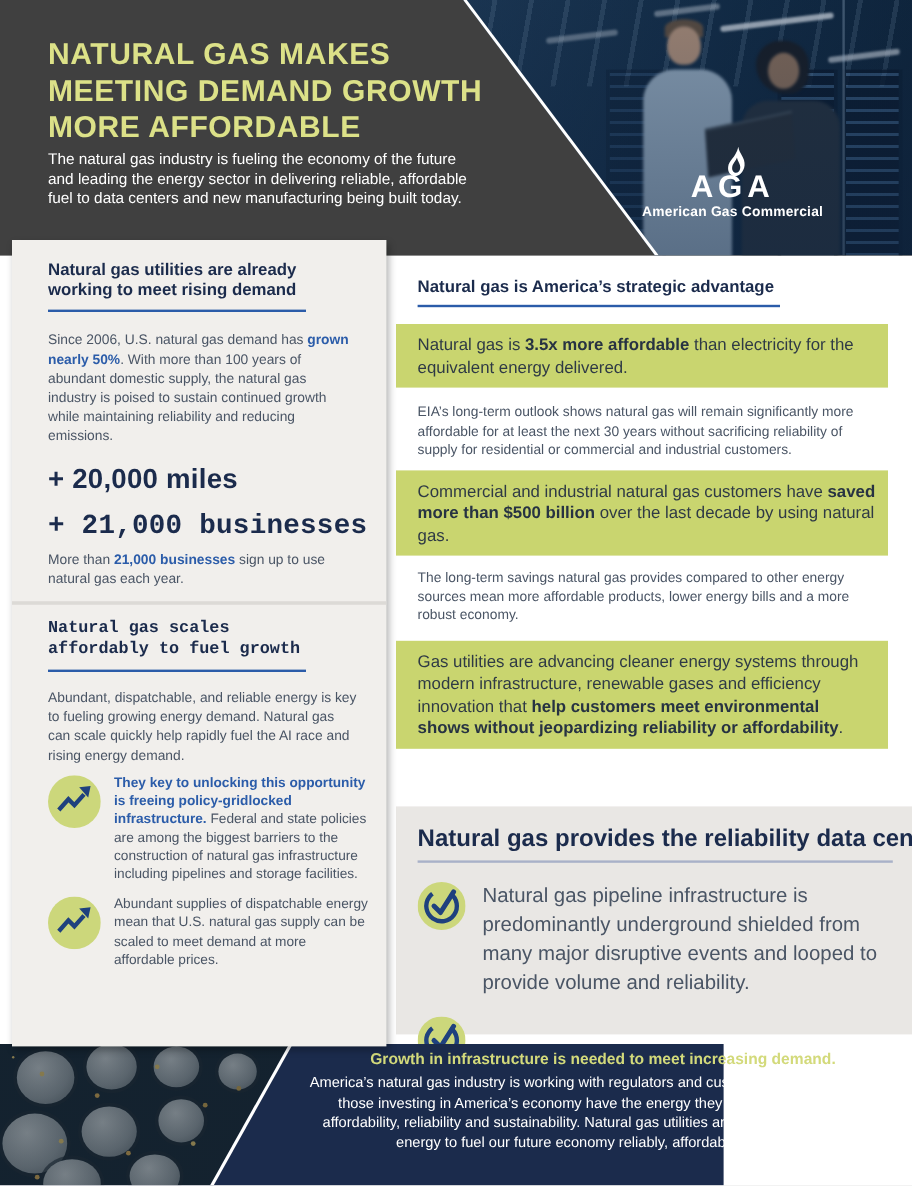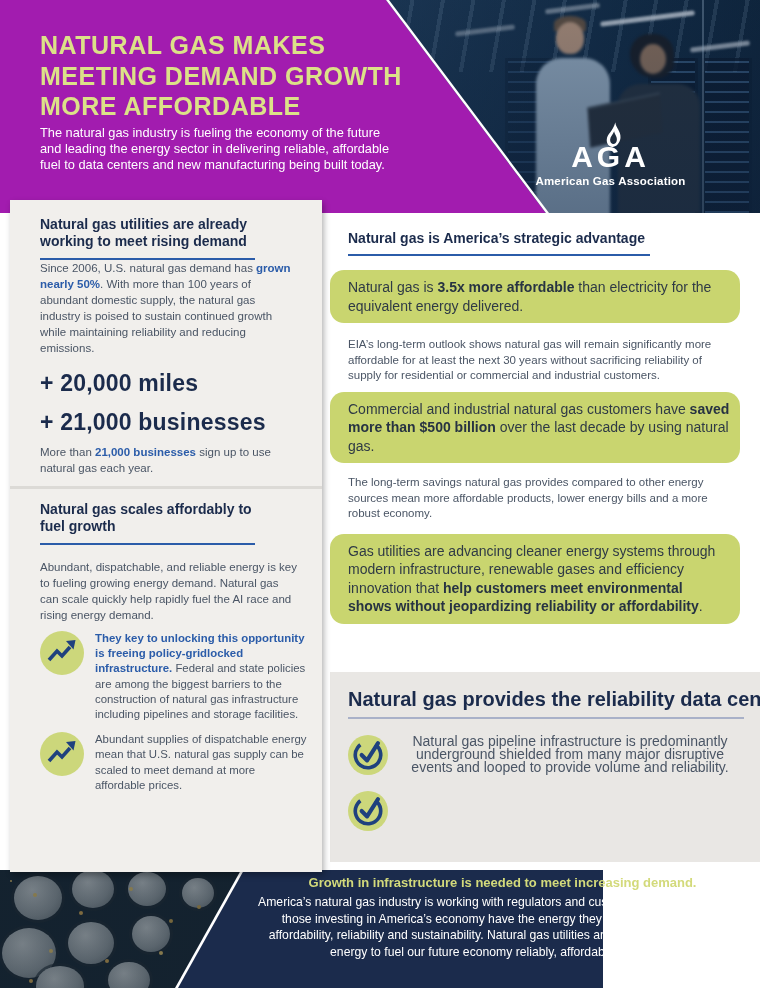--- a/index.html
+++ b/index.html
@@ -1,20 +1,20 @@
 <!DOCTYPE html>
 <html><head>
 <meta charset="utf-8">
 <style>
   html,body{margin:0;padding:0;background:#e8e8e8;}
   .page{position:relative;width:760px;height:988px;background:#ffffff;overflow:hidden;
         font-family:"Liberation Sans", sans-serif;margin:0 auto;}
 
   
-  .header{position:absolute;left:0;top:0;width:760px;height:213px;background:#a21caf;}
+  .header{position:absolute;left:0;top:0;width:760px;height:213px;background:#404040;}
   .header-photo{position:absolute;inset:0;
     clip-path:polygon(386px 0,760px 0,760px 213px,546px 213px);
     background:linear-gradient(115deg,#35536f 0%,#1d3a57 45%,#102a43 75%,#0b1f33 100%);}
   .ps-ceiling{position:absolute;left:380px;top:0;right:0;height:72px;
     background:repeating-linear-gradient(100deg,rgba(180,210,235,.16) 0 4px,transparent 4px 30px);}
   .ps-streak{position:absolute;background:#e7eef5;height:5px;border-radius:3px;
     transform:rotate(-7deg);filter:blur(1px);opacity:.85;}
   .ps-streak.s1{left:600px;top:16px;width:95px;}
   .ps-streak.s2{left:690px;top:44px;width:60px;opacity:.7;}
   .ps-streak.s3{left:455px;top:28px;width:60px;opacity:.45;}
@@ -41,63 +41,63 @@
   .header-diagonal{position:absolute;inset:0;background:#ffffff;
     clip-path:polygon(386px 0,389px 0,549px 213px,546px 213px);}
 
   .header-title{position:absolute;left:40px;top:30px;color:#dce188;font-weight:bold;
     font-size:25px;line-height:1.22;letter-spacing:.5px;}
   .header-sub{position:absolute;left:40px;top:125px;color:#ffffff;font-size:12.8px;line-height:1.24;}
 
   
   .aga-logo{position:absolute;text-align:center;color:#ffffff;}
   .aga-logo .flame{position:absolute;top:-20px;left:50%;transform:translateX(-6px) rotate(6deg);}
-  .aga-acronym{font-size:30px;font-weight:bold;letter-spacing:4px;line-height:1;position:relative;}
+  .aga-acronym{font-size:26px;font-weight:bold;letter-spacing:4px;line-height:1;position:relative;}
   .aga-name{font-size:11.5px;font-weight:bold;letter-spacing:.2px;margin-top:3px;white-space:nowrap;}
   .aga-header{left:528px;top:142px;width:165px;}
 
   
   .left-card{position:absolute;left:10px;top:200px;width:312px;height:672px;box-sizing:border-box;
     background:#f1efec;box-shadow:2px 3px 6px rgba(0,0,0,.3);padding:16px 14px 0 30px;z-index:3;overflow:hidden;}
   .card-heading{color:#1b2b4c;font-size:14px;line-height:17px;font-weight:bold;margin:0;max-width:240px;}
   .rule-blue{height:2px;background:#2b5ca9;margin-top:8px;}
   .rule-w215{width:215px;}
   .body-p{color:#4a5565;font-size:11.5px;line-height:16px;margin:0;max-width:258px;}
   .accent{color:#2b5ca9;font-weight:bold;}
   .stat{color:#1b2b4c;font-size:23px;font-weight:bold;letter-spacing:.2px;margin:0;}
   .card-divider{height:3px;background:#dcdad6;margin:10px -14px 0 -30px;}
   .bullet{display:flex;gap:11px;margin-top:10px;}
   .bullet-icon{flex:0 0 44px;width:44px;height:44px;}
   .bullet-text{color:#4a5565;font-size:11.4px;line-height:15.2px;}
   .bullet-bold{color:#2b5ca9;font-weight:bold;}
 
   
-  .mt16{} .mt14{margin-top:14px;} .mt12{margin-top:12px;}
+  .mt16{margin-top:16px;} .mt14{margin-top:14px;} .mt12{margin-top:12px;font-family:Liberation Mono, monospace;}
   .mt9{margin-top:9px;} .mt8{margin-top:8px;} .mt10{margin-top:10px;}
 
   
   .right-col{position:absolute;left:330px;top:226px;width:410px;}
   .right-heading{color:#1b2b4c;font-size:14px;font-weight:bold;margin:4px 0 0 18px;white-space:nowrap;}
   .rule-right{width:302px;margin-left:18px;}
   .green-box{background:#c9d56f;color:#2f3a45;font-size:14px;line-height:18.5px;
-    padding:8px 10px 8px 18px;margin-top:14px;border-radius:14px;}
+    padding:8px 10px 8px 18px;margin-top:14px;}
   .green-box b{color:#273342;}
   .green-box.gb2{margin-top:8px;}
   .green-box.gb3{margin-top:12px;}
   .right-para{color:#4a5565;font-size:11.5px;line-height:15.5px;margin:14px 0 0 18px;max-width:368px;}
   .right-para.p2{margin-top:12px;}
 
   
   .reliability{position:absolute;left:330px;top:672px;width:430px;height:190px;box-sizing:border-box;
     background:#e9e7e4;padding:16px 18px 0 18px;}
   .rel-heading{color:#1b2b4c;font-size:20px;font-weight:bold;margin:0;white-space:nowrap;}
   .rule-gray{height:2px;background:#a9b1c8;width:396px;margin-top:6px;}
   .rel-item{display:flex;gap:14px;margin-top:16px;align-items:flex-start;}
   .rel-icon{flex:0 0 40px;width:40px;height:40px;}
-  .rel-text{color:#4a5565;font-size:14px;line-height:13px;max-width:336px;text-align:center;}
+  .rel-text{color:#4a5565;font-size:17px;line-height:24px;max-width:336px;}
 
   
   .footer{position:absolute;left:0;top:870px;width:603px;height:118px;background:#1b2b4c;}
   .footer-photo{position:absolute;inset:0;background:#1a2731;
     clip-path:polygon(0 0,241px 0,175px 118px,0 118px);}
   .tank{position:absolute;border-radius:50%;
     background:radial-gradient(circle at 38% 32%,#cdd0cf,#9aa0a2 60%,#676e71 100%);
     box-shadow:0 0 0 3px rgba(35,45,50,.65);}
   .t1{left:14px;top:6px;width:48px;height:44px;}
   .t2{left:72px;top:0px;width:42px;height:38px;}
@@ -158,21 +158,21 @@
       <div>The natural gas industry is fueling the economy of the future</div>
       <div>and leading the energy sector in delivering reliable, affordable</div>
       <div>fuel to data centers and new manufacturing being built today.</div>
     </div>
 
     <div class="aga-logo aga-header">
       <svg class="flame" width="18" height="26" viewBox="0 0 24 34">
         <path fill="#ffffff" fill-rule="evenodd" d="M12 0 C13 7 21 11 21 20 C21 28 15 33 11.5 33 C7 33 3 29.5 3 23.5 C3 16 10 13 12 0 Z M11.7 12 C10.5 17 7.5 19 7.5 23.5 C7.5 27 10 29 11.8 29 C14.5 29 16.5 26.8 16.5 23.2 C16.5 18.5 12.8 16.5 11.7 12 Z"></path>
       </svg>
       <div class="aga-acronym">AGA</div>
-      <div class="aga-name">American Gas Association</div>
+      <div class="aga-name">American Gas Commercial</div>
     </div>
   </div>
 
   <div class="left-card">
     <h2 class="card-heading">Natural gas utilities are already working to meet rising demand</h2>
     <div class="rule-blue rule-w215"></div>
 
     <p class="body-p mt16"><span>Since 2006, U.S. natural gas demand has </span><span class="accent">grown nearly 50%</span><span>. With more than 100 years of abundant domestic supply, the natural gas industry is poised to sustain continued growth while maintaining reliability and reducing emissions.</span></p>
 
     <p class="stat mt14">+ 20,000 miles</p>

